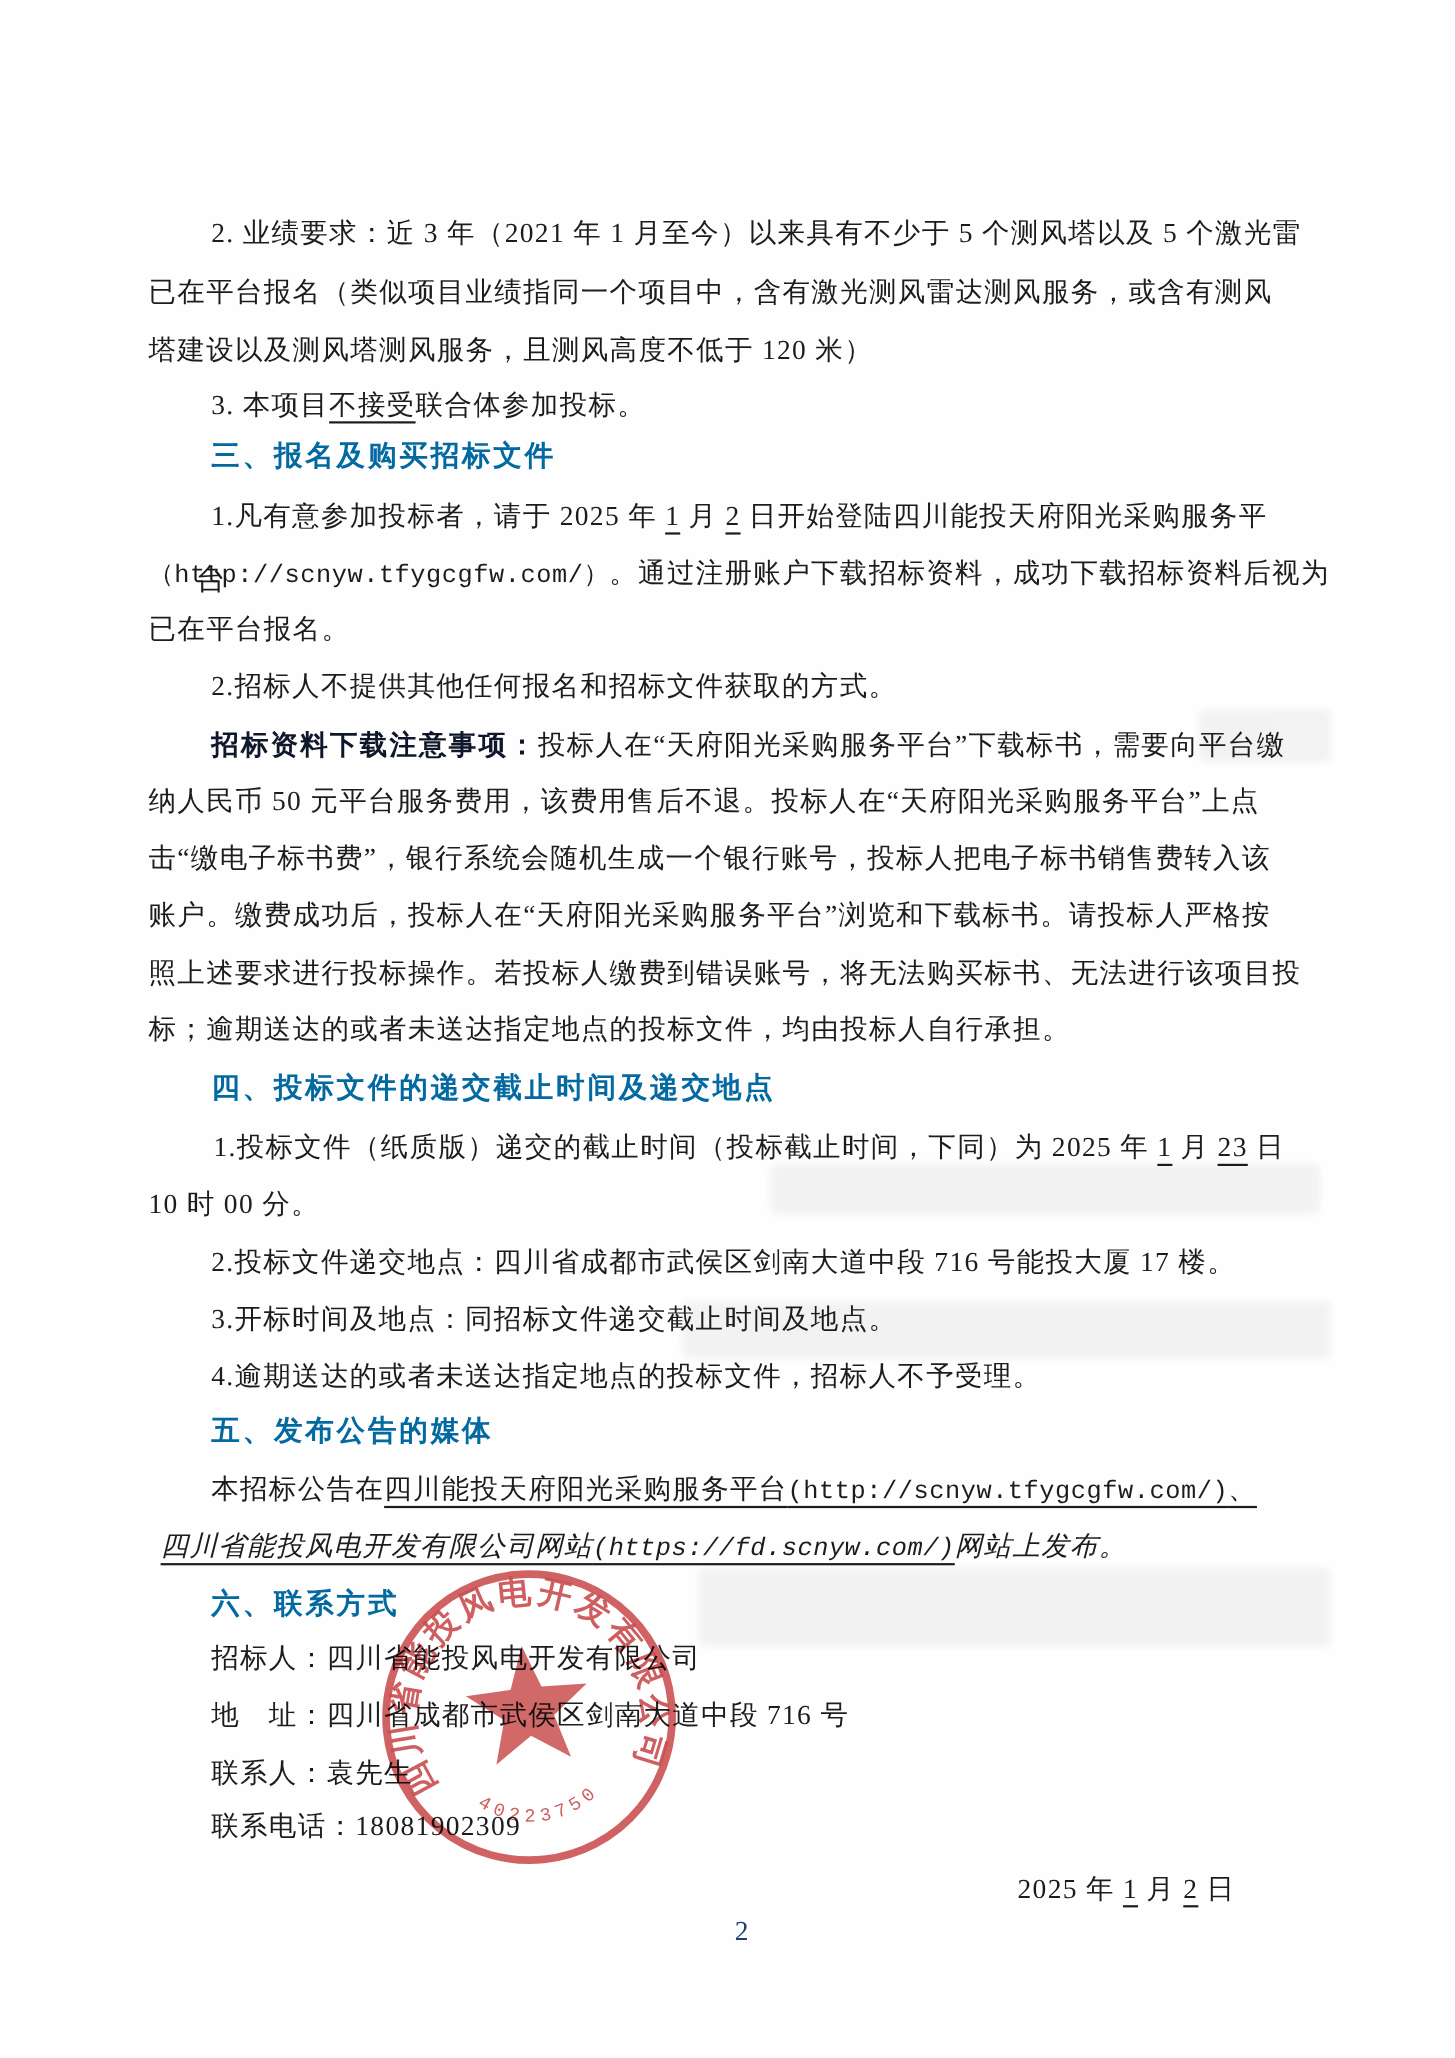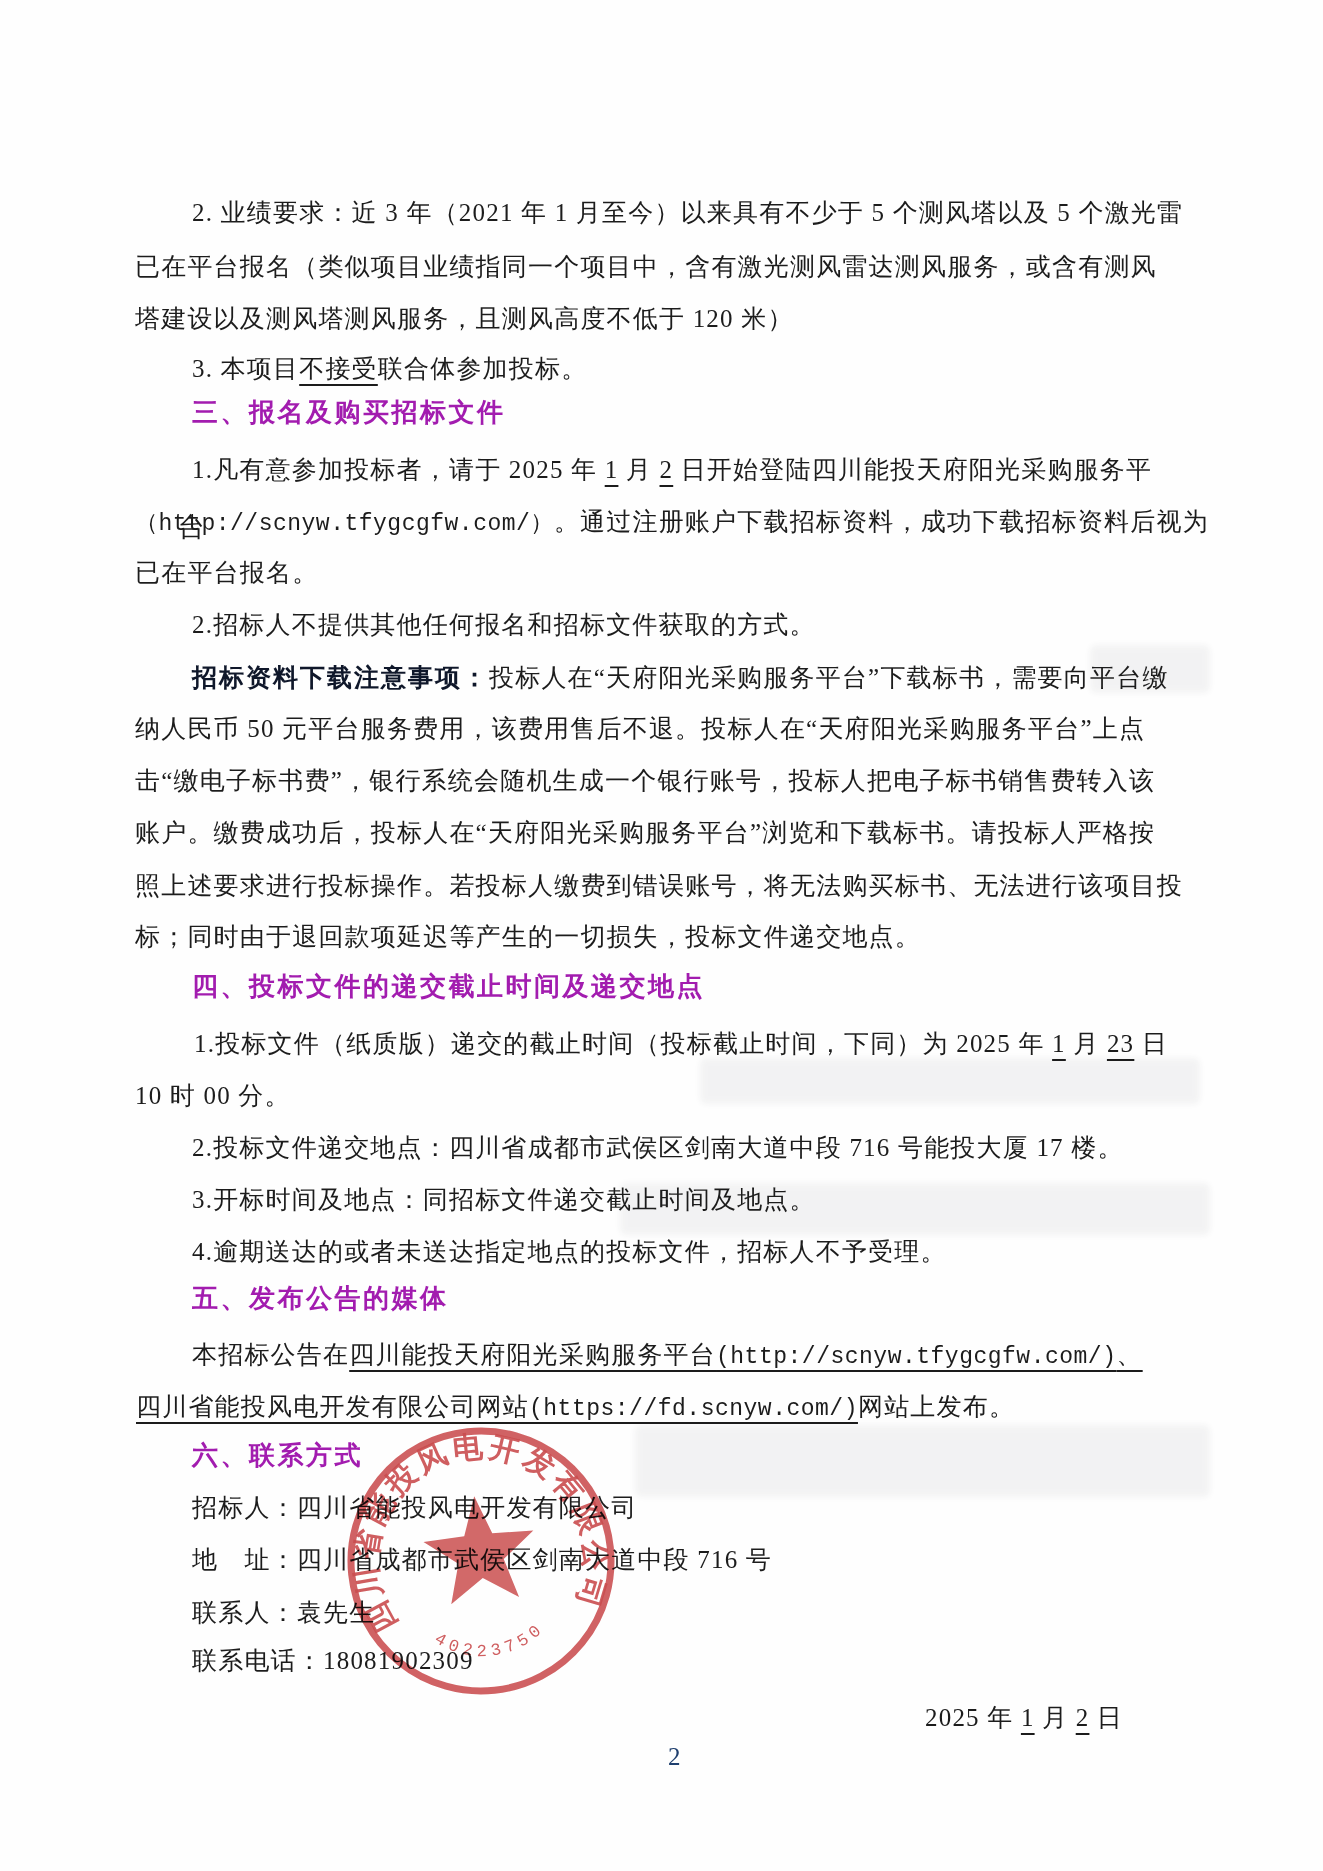--- a/index.html
+++ b/index.html
@@ -16,24 +16,24 @@
     position:absolute;
     white-space:nowrap;
     font-family:"Liberation Serif", serif;
     font-size:25px;
     letter-spacing:1.2px;
     color:#1c1c1c;
     line-height:52px;
     height:52px;
   }
   .line.heading{
-    font-family:Liberation Mono, monospace;
+    font-family:Liberation Sans, sans-serif;
     font-weight:700;
     letter-spacing:2.5px;
-    color:#a21caf;
+    color:#0369a1;
     font-size:26px;
   }
   .seg-b{
     font-family:"Liberation Sans", sans-serif;
     font-weight:700;
     letter-spacing:2px;
     color:#0f172a;
   }
   .seg-u{
     text-decoration:underline;
@@ -92,30 +92,30 @@
       <div class="line heading" style="top: 388px; left: 192px;"><span>三、报名及购买招标文件</span></div>
       <div class="line" style="top: 444px; left: 192px;"><span>1.凡有意参加投标者，请于 2025 年 </span><span class="seg-u">1</span><span> 月 </span><span class="seg-u">2</span><span> 日开始登陆四川能投天府阳光采购服务平</span></div>
       <div class="line" style="top: 496px; left: 135px;"><span class="seg-m">（ht</span><span class="seg-m seg-ovl">tp<span class="ovl-char">台</span></span><span class="seg-m">://scnyw.tfygcgfw.com/）</span><span>。通过注册账户下载招标资料，成功下载招标资料后视为</span></div>
       <div class="line" style="top: 547px; left: 135px;"><span>已在平台报名。</span></div>
       <div class="line" style="top: 599px; left: 192px;"><span>2.招标人不提供其他任何报名和招标文件获取的方式。</span></div>
       <div class="line" style="top: 651px; left: 192px;"><span class="seg-b">招标资料下载注意事项：</span><span>投标人在“天府阳光采购服务平台”下载标书，需要向平台缴</span></div>
       <div class="line" style="top: 703px; left: 135px;"><span>纳人民币 50 元平台服务费用，该费用售后不退。投标人在“天府阳光采购服务平台”上点</span></div>
       <div class="line" style="top: 755px; left: 135px; text-align: right;"><span>击“缴电子标书费”，银行系统会随机生成一个银行账号，投标人把电子标书销售费转入该</span></div>
       <div class="line" style="top: 807px; left: 135px;"><span>账户。缴费成功后，投标人在“天府阳光采购服务平台”浏览和下载标书。请投标人严格按</span></div>
       <div class="line" style="top: 860px; left: 135px;"><span>照上述要求进行投标操作。若投标人缴费到错误账号，将无法购买标书、无法进行该项目投</span></div>
-      <div class="line" style="top: 911px; left: 135px;"><span>标；同时由于退回款项延迟等产生的一切损失，投标文件递交地点。</span></div>
+      <div class="line" style="top: 911px; left: 135px;"><span>标；逾期送达的或者未送达指定地点的投标文件，均由投标人自行承担。</span></div>
       <div class="line heading" style="top: 962px; left: 192px;"><span>四、投标文件的递交截止时间及递交地点</span></div>
       <div class="line" style="top: 1018px; left: 194px;"><span>1.投标文件（纸质版）递交的截止时间（投标截止时间，下同）为 2025 年 </span><span class="seg-u">1</span><span> 月 </span><span class="seg-u">23</span><span> 日</span></div>
       <div class="line" style="top: 1070px; left: 135px;"><span>10 时 00 分。</span></div>
       <div class="line" style="top: 1122px; left: 192px;"><span>2.投标文件递交地点：四川省成都市武侯区剑南大道中段 716 号能投大厦 17 楼。</span></div>
       <div class="line" style="top: 1174px; left: 192px;"><span>3.开标时间及地点：同招标文件递交截止时间及地点。</span></div>
       <div class="line" style="top: 1226px; left: 192px;"><span>4.逾期送达的或者未送达指定地点的投标文件，招标人不予受理。</span></div>
       <div class="line heading" style="top: 1274px; left: 192px;"><span>五、发布公告的媒体</span></div>
       <div class="line" style="top: 1329px; left: 192px;"><span>本招标公告在</span><span class="seg-u">四川能投天府阳光采购服务平台</span><span class="seg-u seg-m">(http://scnyw.tfygcgfw.com/)</span><span class="seg-u">、</span></div>
-      <div class="line" style="top: 1381px; left: 136px;"><span class="seg-u">四川省能投风电开发有限公司网站</span><span class="seg-u seg-m">(https://fd.scnyw.com/)</span><span>网站上发布。</span></div>
+      <div class="line" style="top: 1381px; left: 146px; font-style: italic;"><span class="seg-u">四川省能投风电开发有限公司网站</span><span class="seg-u seg-m">(https://fd.scnyw.com/)</span><span>网站上发布。</span></div>
       <div class="line heading" style="top: 1431px; left: 192px;"><span>六、联系方式</span></div>
       <div class="line" style="top: 1482px; left: 192px;"><span>招标人：四川省能投风电开发有限公司</span></div>
       <div class="line" style="top: 1534px; left: 192px;"><span>地　址：四川省成都市武侯区剑南大道中段 716 号</span></div>
       <div class="line" style="top: 1587px; left: 192px;"><span>联系人：袁先生</span></div>
       <div class="line" style="top: 1635px; left: 192px;"><span>联系电话：18081902309</span></div>
       <div class="line" style="top: 1692px; left: 925px;"><span>2025 年 </span><span class="seg-u">1</span><span> 月 </span><span class="seg-u">2</span><span> 日</span></div>
       <div class="line" style="top: 1731px; left: 668px; color: rgb(31, 63, 110);"><span>2</span></div>
     </div>
 
   <div class="stamp">

